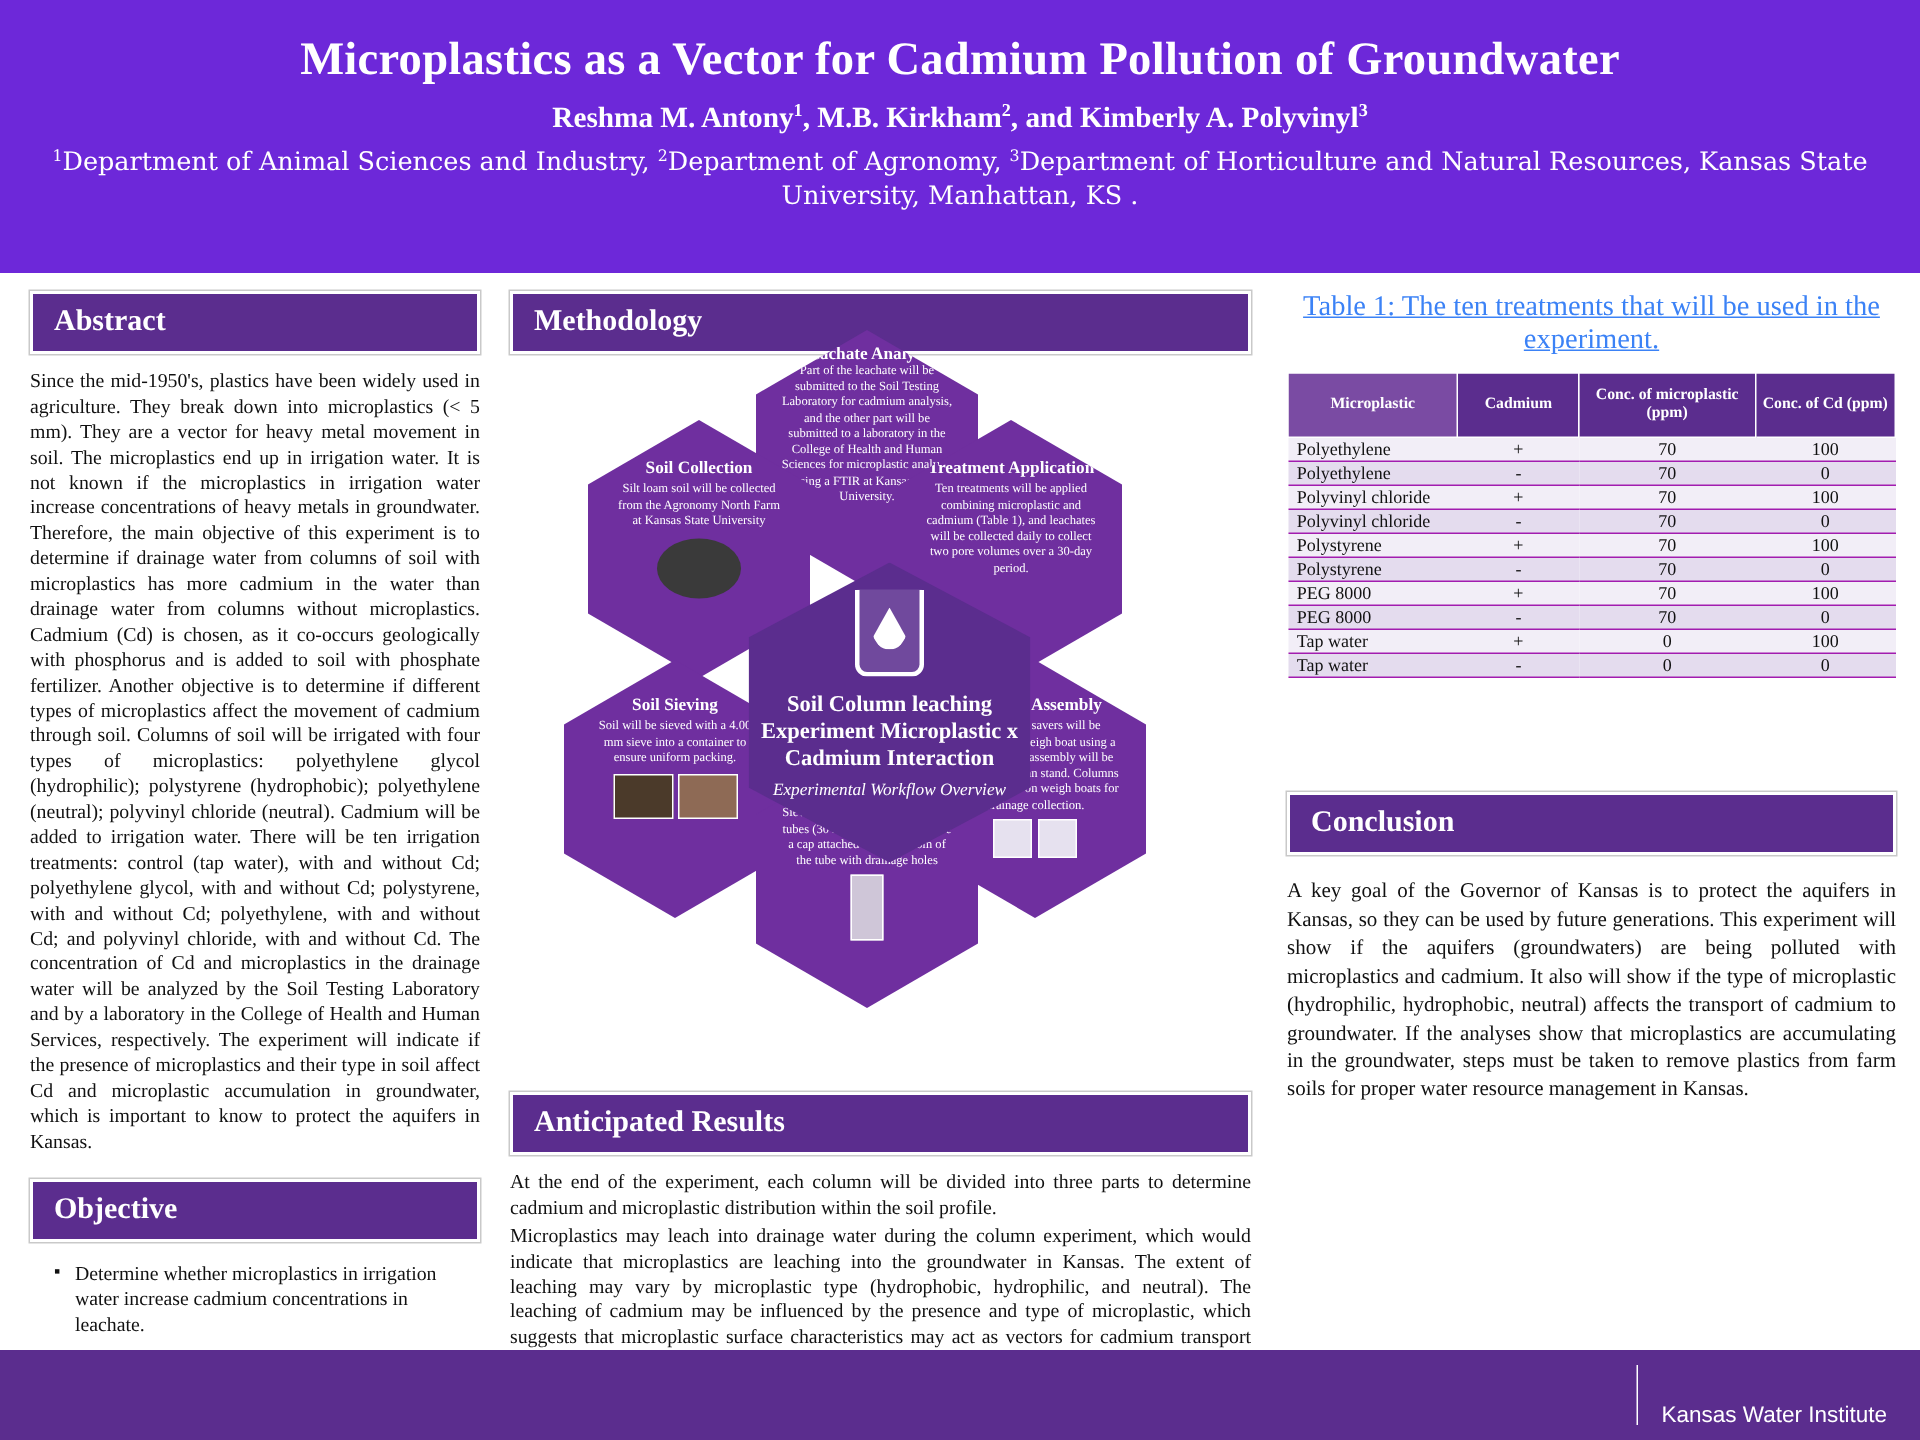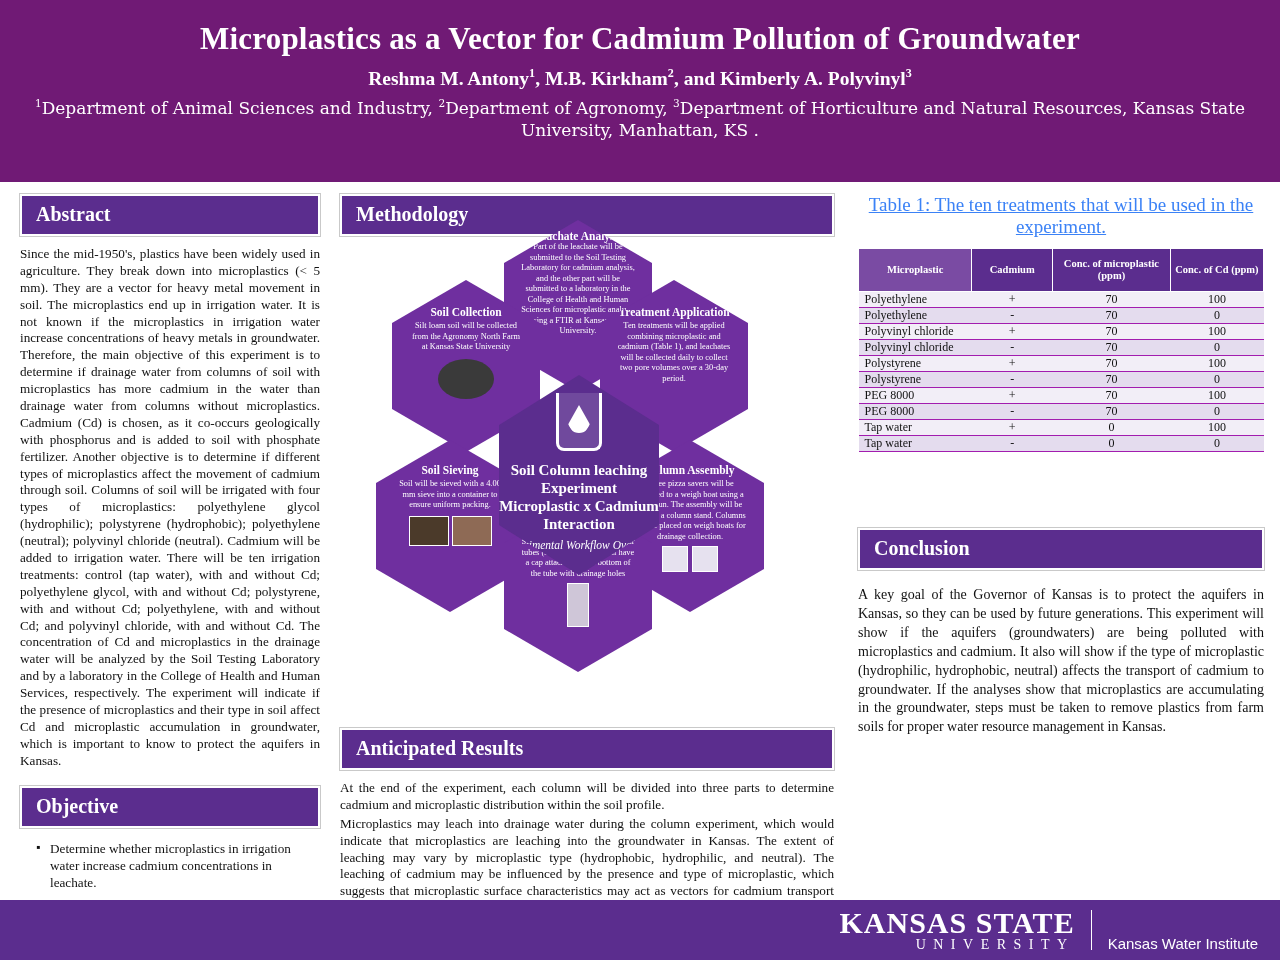--- a/index.html
+++ b/index.html
@@ -7,21 +7,21 @@
   body {
     width:1280px; height:960px;
     background:#ffffff;
     font-family:"Liberation Serif", serif;
     color:#111;
     position:relative;
     overflow:hidden;
   }
   
   .header {
-    background:#701a75;
+    background:#6d28d9;
     color:#ffffff;
     padding:14px 20px 16px 20px;
     text-align:center;
     height:182px;
   }
   .poster-title {
     font-size:31px;
     font-weight:bold;
     letter-spacing:0.2px;
     margin:8px 0 10px 0;
@@ -77,21 +77,21 @@
     position:absolute;
     background:#6f2f9f;
     color:#ffffff;
     clip-path:polygon(50% 0%, 100% 25%, 100% 75%, 50% 100%, 0% 75%, 0% 25%);
     text-align:center;
     font-family:"Liberation Serif", serif;
   }
   .hex .h-title { font-weight:bold; font-size:11.5px; margin-top:10px; }
   .hex .h-body { font-size:8.4px; line-height:1.25; padding:3px 16px 0 16px; }
   .hex-center {
-    width:160px; height:200px; left:159px; top:131px;
+    width:188px; height:200px; left:159px; top:131px;
     background:#5b2d8e;
   }
   .hex-center .c-title { font-weight:bold; font-size:15px; line-height:1.2; margin-top:96px; }
   .hex-center .c-sub { font-size:11.5px; font-style:italic; line-height:1.2; margin-top:6px; }
   .hex-tl { width:148px; height:172px; left:52px;  top:36px; }
   .hex-t  { width:148px; height:172px; left:164px; top:-24px; }
   .hex-tr { width:148px; height:172px; left:260px; top:36px;text-align:center; }
   .hex-bl { width:148px; height:172px; left:36px;  top:196px; }
   .hex-b  { width:148px; height:172px; left:164px; top:256px; }
   .hex-br { width:148px; height:172px; left:276px; top:196px; }
@@ -308,20 +308,16 @@
       </tbody>
     </table>
 
     <div class="section-bar" style="margin-top:76px;">Conclusion</div>
     <div class="body-text" style="font-size:14px; line-height:1.35; margin-top:16px;">A key goal of the Governor of Kansas is to protect the aquifers in Kansas, so they can be used by future generations.  This experiment will show if the aquifers (groundwaters) are being polluted with microplastics and cadmium.  It also will show if the type of microplastic (hydrophilic, hydrophobic, neutral) affects the transport of cadmium to groundwater.  If the analyses show that microplastics are accumulating in the groundwater, steps must be taken to remove plastics from farm soils for proper water resource management in Kansas.</div>
   </div>
 </div>
 
 <div class="footer">
   <div class="footer-inner">
-    <div class="ksu-lock">
-      <div class="ksu-kansas">KANSAS STATE</div>
-      <div class="ksu-univ">UNIVERSITY</div>
-    </div>
     <div class="ksu-div"></div>
     <div class="ksu-inst">Kansas Water Institute</div>
   </div>
 </div>
 
 </body></html>

